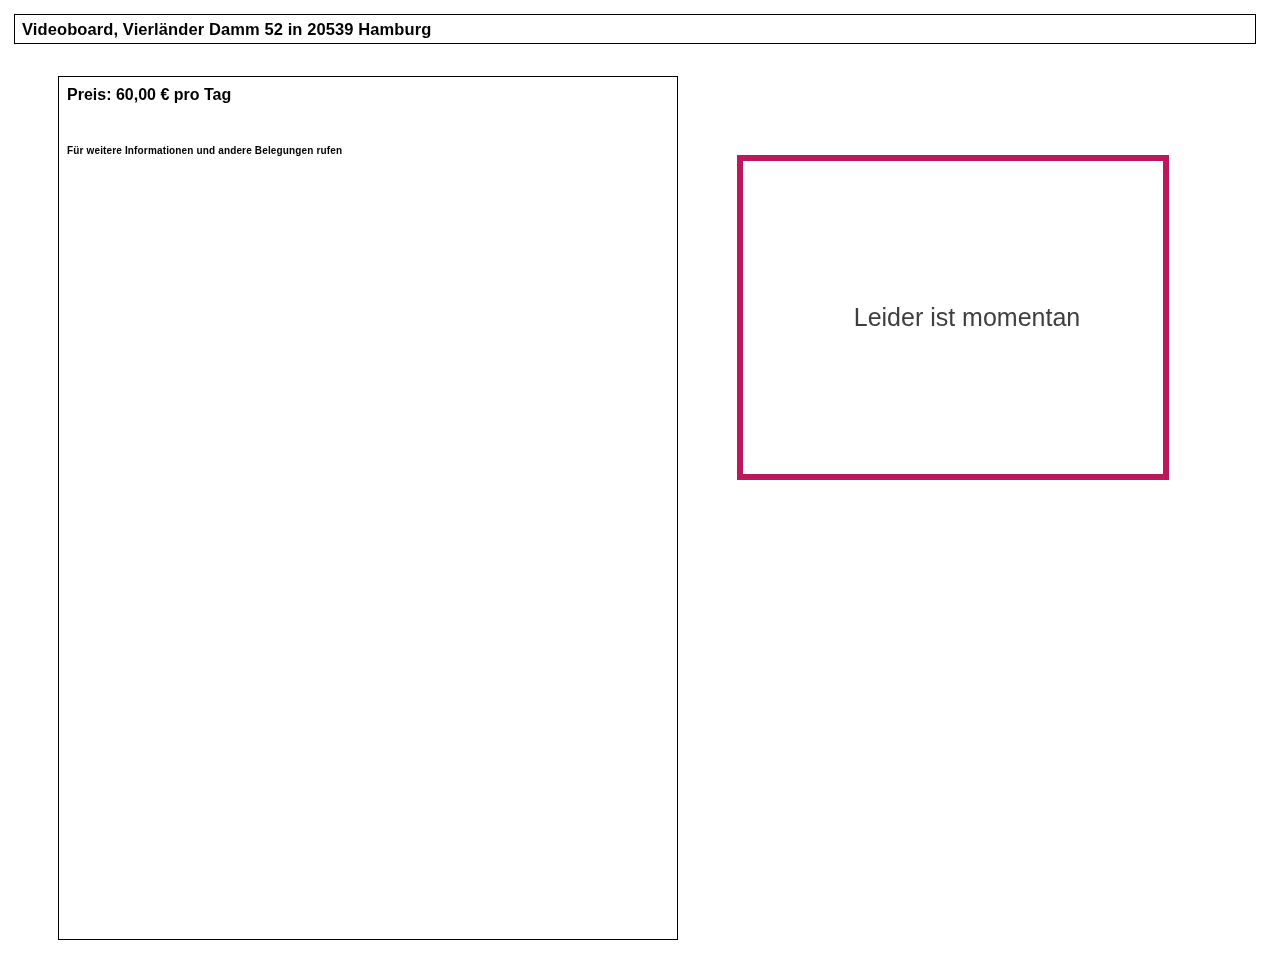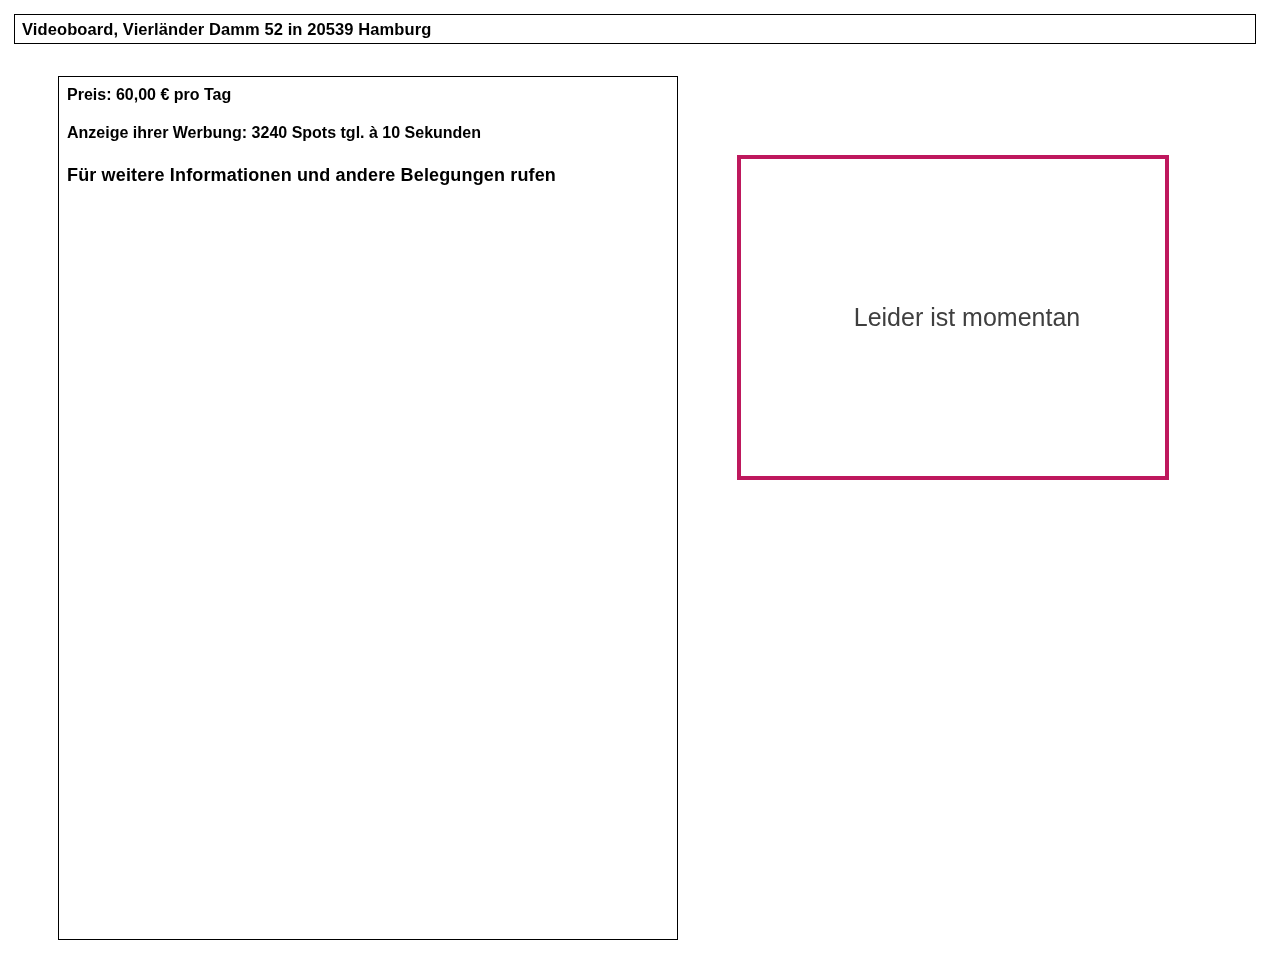--- a/index.html
+++ b/index.html
@@ -51,35 +51,35 @@
   .details-line {
     font-size: 16px;
     font-weight: bold;
     line-height: 1.06;
     margin: 0 0 3px 0;
     white-space: nowrap;
   }
   .spacer-sm { height: 18px; }
   .spacer-md { height: 20px; }
   .details-par {
-    font-size: 18px;
+    font-size: 10px;
     font-weight: bold;
     line-height: 1.18;
     margin: 0;
     letter-spacing: 0.15px;
   }
 
   
   .photo-box {
     position: absolute;
     left: 737px;
     top: 155px;
     width: 432px;
     height: 325px;
-    border: 4px solid #be185d;
+    border: 6px solid #be185d;
     box-sizing: border-box;
     display: flex;
     align-items: center;
     justify-content: center;
     padding-left: 28px;
   }
   .photo-placeholder-text {
     font-size: 25px;
     line-height: 1.55;
     color: #3f3f3f;
@@ -90,21 +90,20 @@
 </head>
 <body>
 
 <div class="header-box">
   <span class="header-title">Videoboard, Vierländer Damm 52 in 20539 Hamburg</span>
 </div>
 
 <div class="details-box">
   <p class="details-line">Preis: 60,00 € pro Tag</p>
   <div class="spacer-sm"></div>
-  <p class="details-line">Anzeige ihrer Werbung: 3240 Spots tgl. à 10 Sekunden</p>
   <div class="spacer-md"></div>
   <p class="details-par">Für weitere Informationen und andere Belegungen rufen</p>
 </div>
 
 <div class="photo-box">
   <div class="photo-placeholder-text">
     <div>Leider ist momentan</div>
   </div>
 </div>
 

